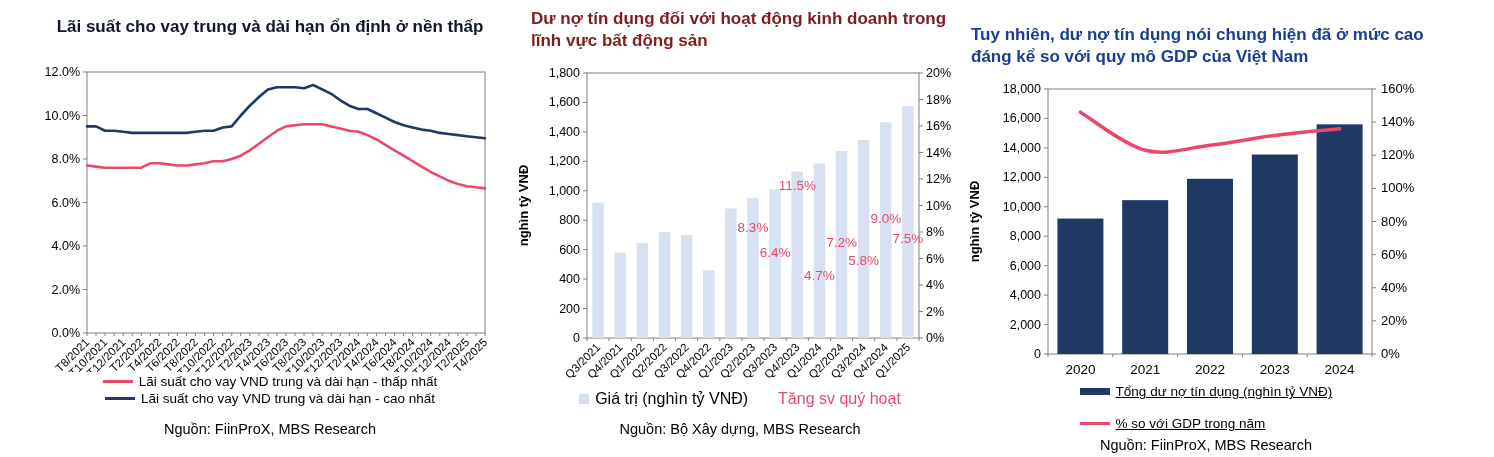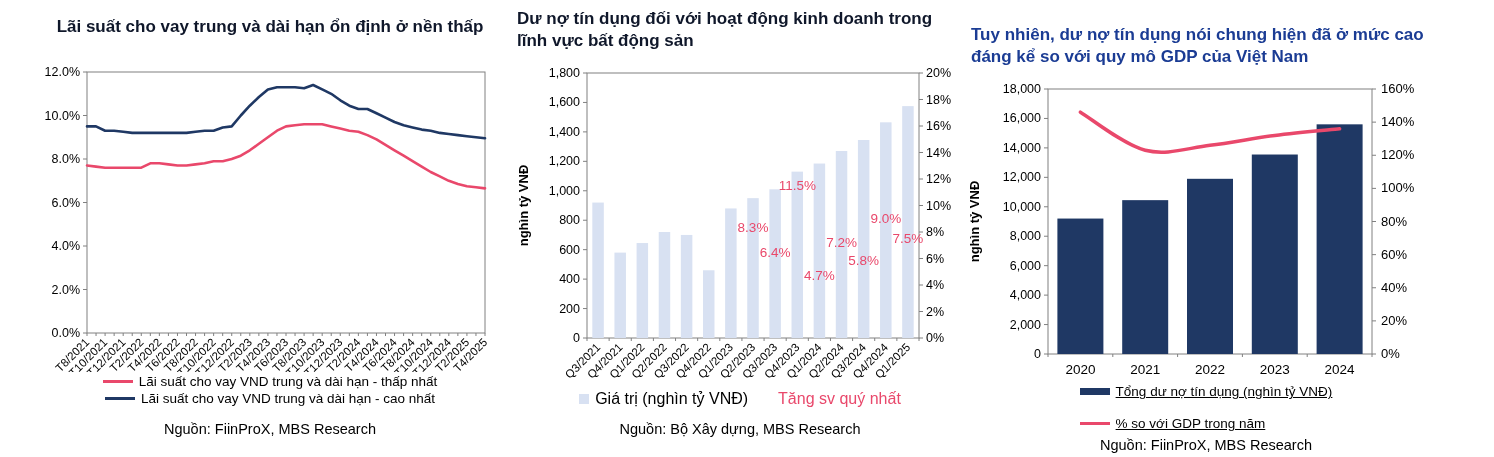--- a/index.html
+++ b/index.html
@@ -119,21 +119,21 @@
       </div>
       <div class="legend-row">
         <span class="swatch-line" style="background: rgb(31, 56, 100);"></span>
         <span>Lãi suất cho vay VND trung và dài hạn - cao nhất</span>
       </div>
     </div>
     <div class="source" style="top:421px;">Nguồn: FiinProX, MBS Research</div>
   </section>
 
   <section class="panel" style="left:515px;width:450px;">
-    <div class="chart-title" style="top: 8px; left: 2px; width: 446px; color: #0f172a;">Dư nợ tín dụng đối với hoạt động kinh doanh trong lĩnh vực bất động sản</div>
+    <div class="chart-title" style="top: 8px; left: 16px; width: 446px; color: #7f1d1d;">Dư nợ tín dụng đối với hoạt động kinh doanh trong lĩnh vực bất động sản</div>
     <svg id="svg2" width="450" height="322" style="top:60px;left:0;">
         <rect x="72" y="13" width="332" height="265" fill="none" stroke="#808080" stroke-width="1"></rect>
         <line x1="68" y1="278" x2="72" y2="278" stroke="#808080"></line>
         <text x="65" y="282" fill="#000000" font-size="12.5" text-anchor="end">0</text>
         <line x1="68" y1="248.55555555555554" x2="72" y2="248.55555555555554" stroke="#808080"></line>
         <text x="65" y="252.55555555555554" fill="#000000" font-size="12.5" text-anchor="end">200</text>
         <line x1="68" y1="219.11111111111111" x2="72" y2="219.11111111111111" stroke="#808080"></line>
         <text x="65" y="223.11111111111111" fill="#000000" font-size="12.5" text-anchor="end">400</text>
         <line x1="68" y1="189.66666666666669" x2="72" y2="189.66666666666669" stroke="#808080"></line>
         <text x="65" y="193.66666666666669" fill="#000000" font-size="12.5" text-anchor="end">600</text>
@@ -226,21 +226,21 @@
         <text x="370.8" y="162.75" fill="#E9486B" font-size="13.5" text-anchor="middle">9.0%</text>
         <text x="392.93333333333334" y="182.625" fill="#E9486B" font-size="13.5" text-anchor="middle">7.5%</text>
         <text x="13" y="145.5" fill="#000000" font-size="13" text-anchor="middle" font-weight="bold" transform="rotate(-90 13 145.5)">nghìn tỷ VNĐ</text>
       </svg>
     <div class="legend-inline" style="top:390px;">
       <span class="legend-row">
         <span class="swatch-square" style="background: rgb(216, 225, 242);"></span>
         <span>Giá trị (nghìn tỷ VNĐ)</span>
       </span>
       <span class="legend-row">
-        <span style="color: rgb(233, 72, 107);">Tăng sv quý nhất</span>
+        <span style="color: rgb(233, 72, 107);">Tăng sv quý hoạt</span>
       </span>
     </div>
     <div class="source" style="top:421px;">Nguồn: Bộ Xây dựng, MBS Research</div>
   </section>
 
   <section class="panel" style="left:966px;width:480px;margin-top:16px;">
     <div class="chart-title" style="top: 8px; left: 5px; width: 472px; color: rgb(27, 60, 148);">Tuy nhiên, dư nợ tín dụng nói chung hiện đã ở mức cao đáng kể so với quy mô GDP của Việt Nam</div>
     <svg id="svg3" width="480" height="306" style="top:60px;left:0;">
         <rect x="82" y="13" width="324" height="265" fill="none" stroke="#808080" stroke-width="1"></rect>
         <line x1="78" y1="278" x2="82" y2="278" stroke="#808080"></line>

